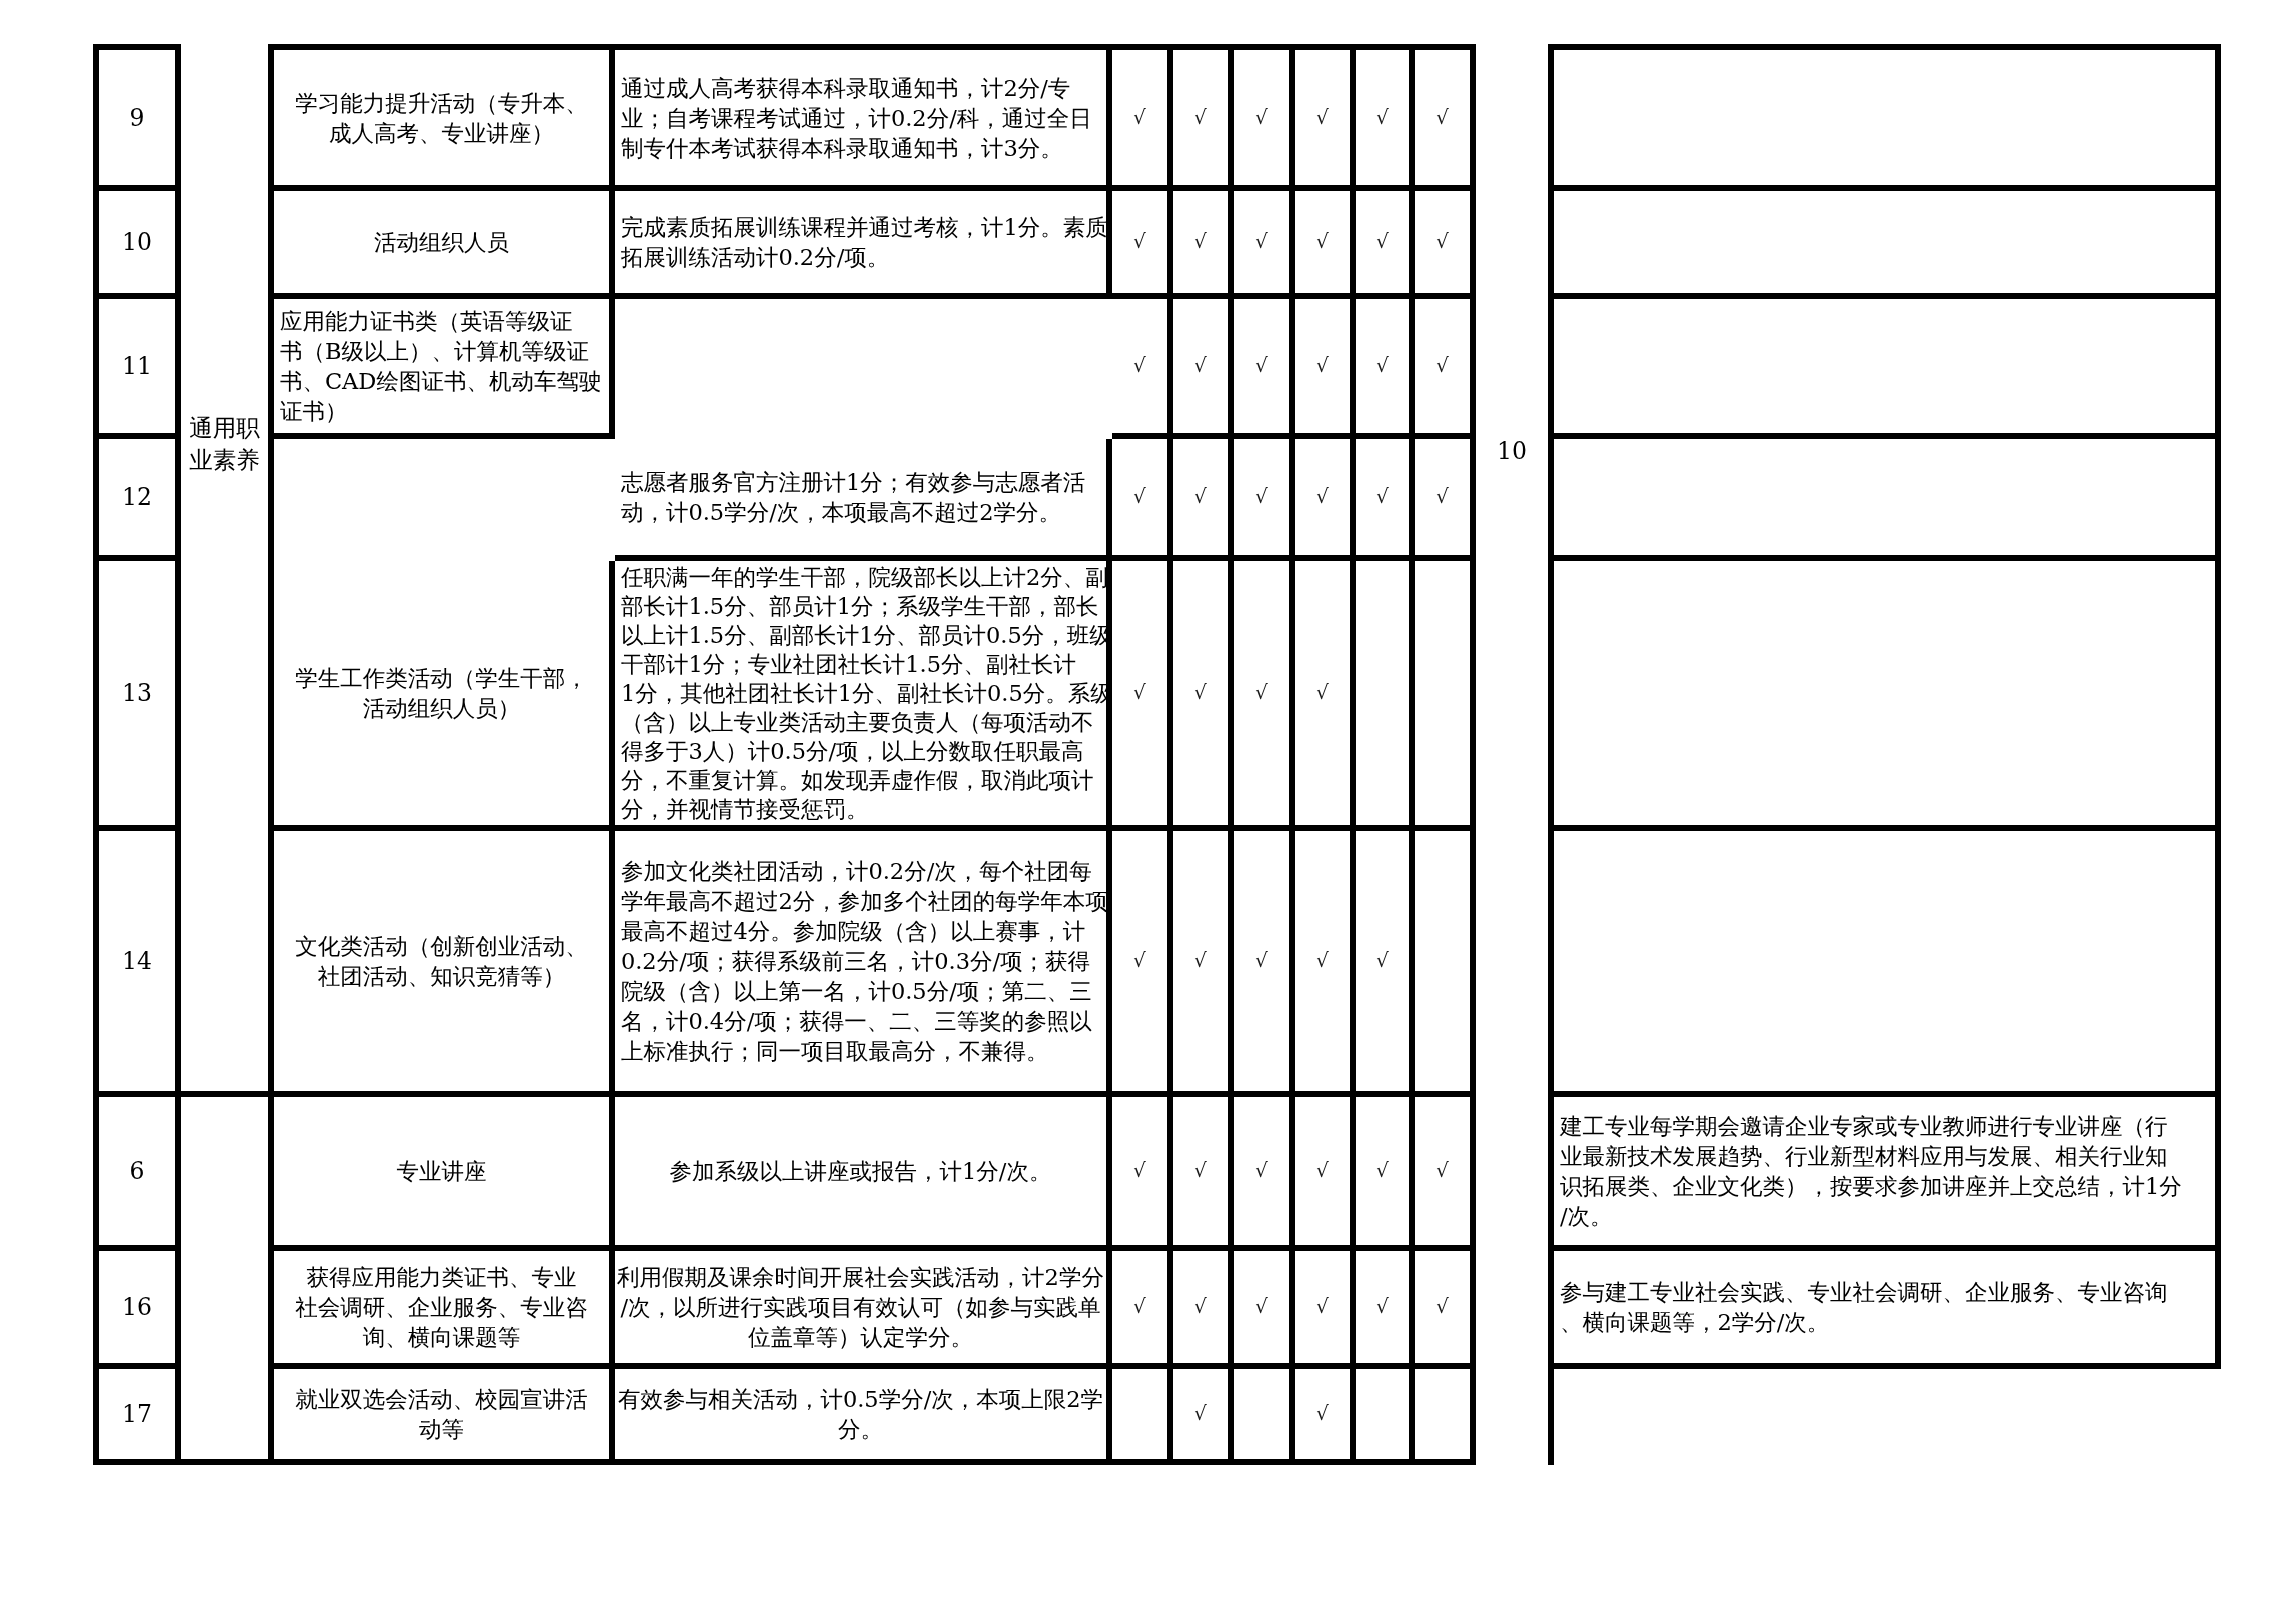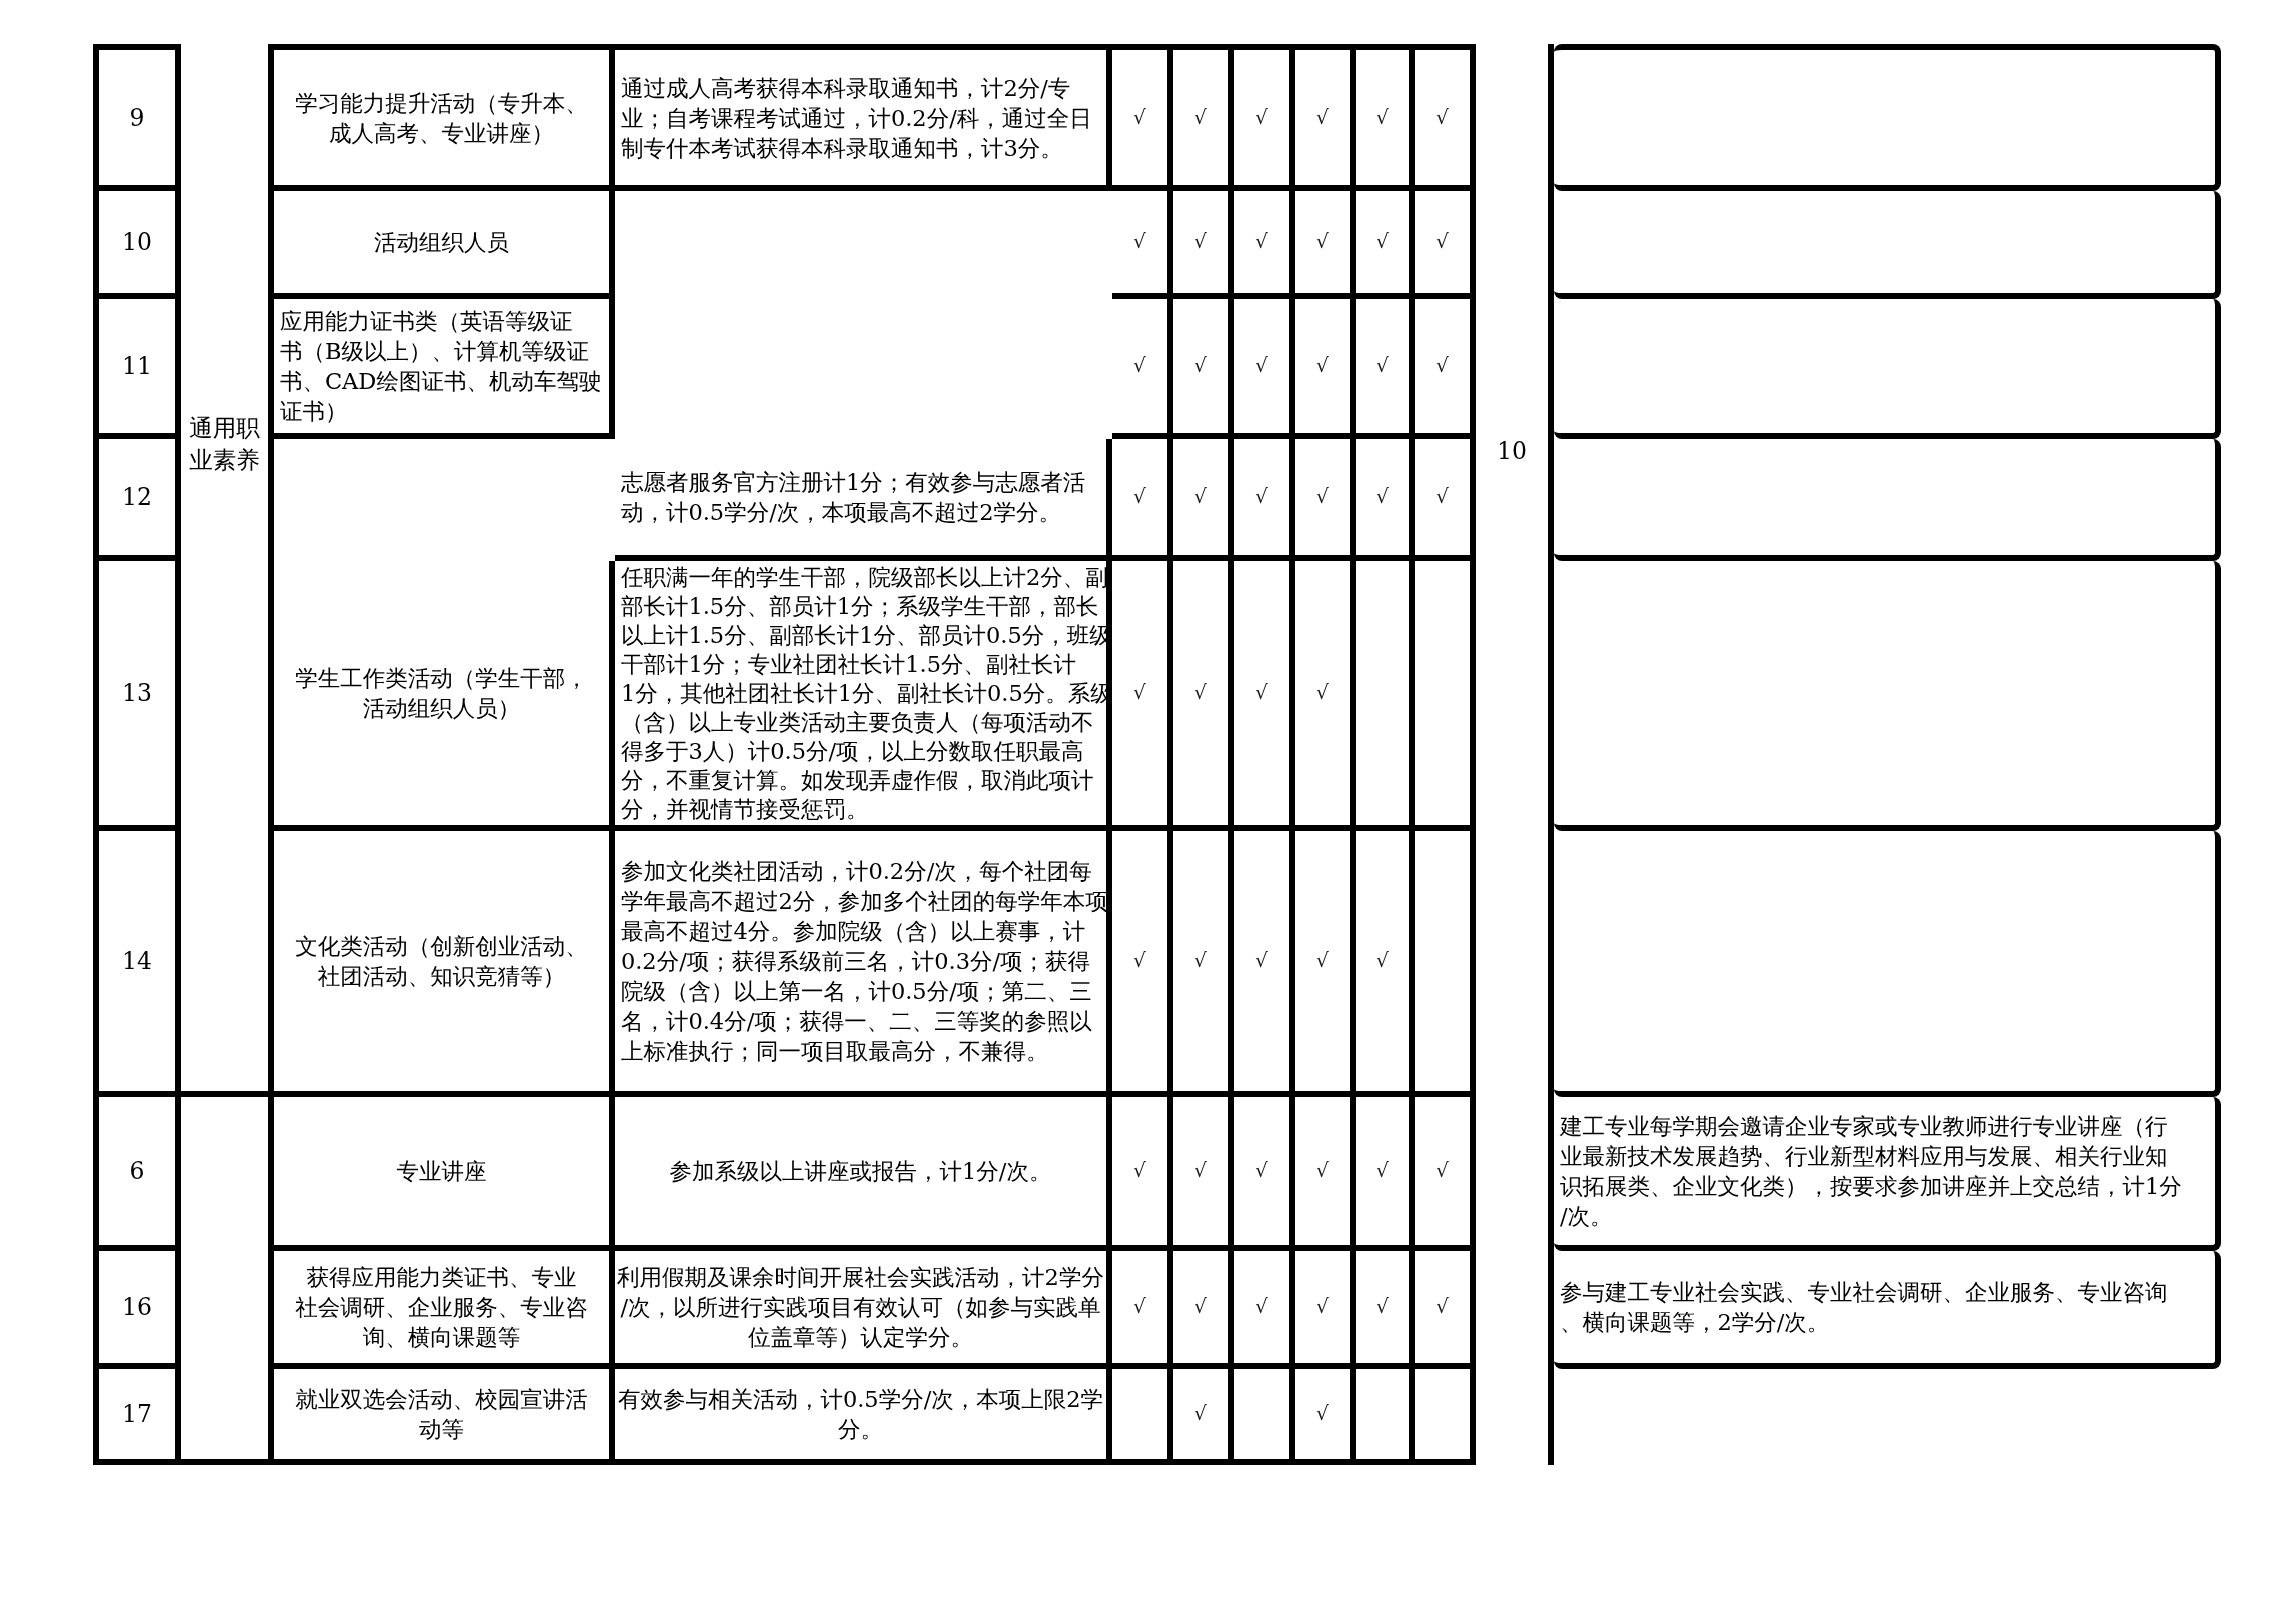--- a/index.html
+++ b/index.html
@@ -50,21 +50,21 @@
     font-size: 23.5px;
     line-height: 32px;
   }
   .cat-cell-2 { white-space: normal; }
   .score-cell {
     border-bottom: none;
     justify-content: flex-start;
     padding-top: 392px;
     font-size: 23.5px;
   }
-  .note { justify-content: center; border-radius: 8px; }
+  .note { justify-content: center; }
 </style>
 </head>
 <body>
 
 <div class="sheet">
 
   <div class="cell cat-cell" style="grid-area:1/2/7/3">通用职业素养</div>
 
   <div class="cell cat-cell-2" style="grid-area:7/2/10/3"></div>
 
@@ -79,20 +79,22 @@
   <div class="cell check bt" style="grid-area:1/5">√</div>
   <div class="cell check bt" style="grid-area:1/6">√</div>
   <div class="cell check bt" style="grid-area:1/7">√</div>
   <div class="cell check bt" style="grid-area:1/8">√</div>
   <div class="cell check bt" style="grid-area:1/9">√</div>
   <div class="cell check bt" style="grid-area:1/10">√</div>
   <div class="cell left note bt" style="grid-area:1/12"></div>
 
   <div class="cell num bl" style="grid-area:2/1">10</div>
   <div class="cell" style="grid-area:2/3">活动组织人员</div>
+  <div class="cell left" style="grid-area:2/4">完成素质拓展训练课程并通过考核，计1分。素质
+拓展训练活动计0.2分/项。</div>
   <div class="cell check" style="grid-area:2/5">√</div>
   <div class="cell check" style="grid-area:2/6">√</div>
   <div class="cell check" style="grid-area:2/7">√</div>
   <div class="cell check" style="grid-area:2/8">√</div>
   <div class="cell check" style="grid-area:2/9">√</div>
   <div class="cell check" style="grid-area:2/10">√</div>
   <div class="cell left note" style="grid-area:2/12"></div>
 
   <div class="cell num bl" style="grid-area:3/1">11</div>
   <div class="cell left" style="grid-area:3/3">应用能力证书类（英语等级证

